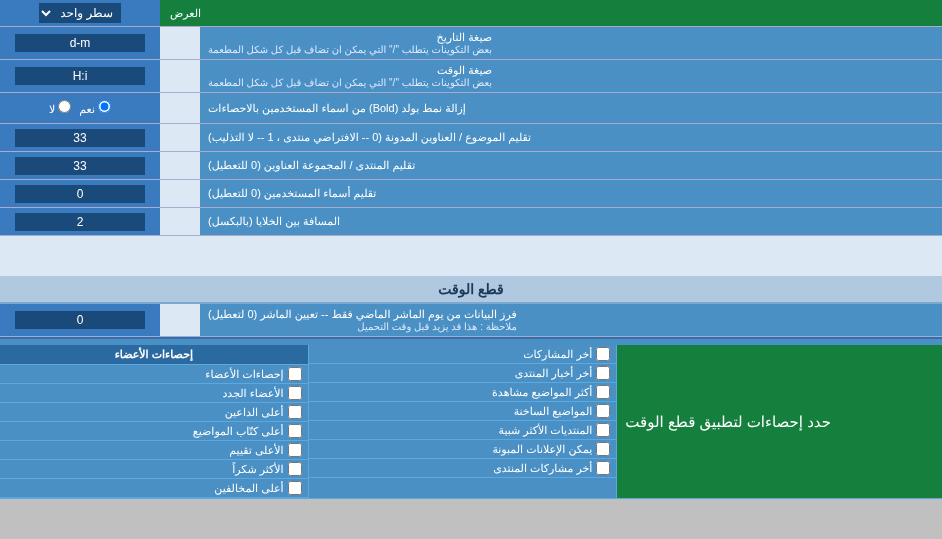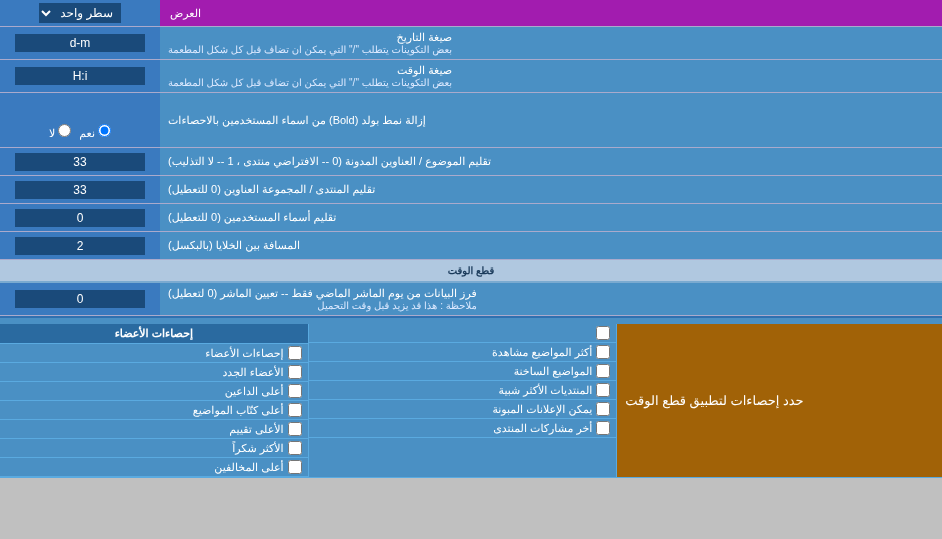--- a/index.html
+++ b/index.html
@@ -22,20 +22,21 @@
     .row-label {
       background: #4a90c4;
       color: #fff;
       padding: 4px 8px;
       display: flex;
       align-items: center;
       justify-content: flex-end;
       text-align: right;
       font-size: 11px;
       flex: 1;
+      margin-left: 40px;
     }
     .row-label small {
       font-size: 10px;
       color: #dce9ff;
       display: block;
     }
     .row-input {
       background: #3a7abf;
       color: #fff;
       display: flex;
@@ -51,54 +52,54 @@
       color: #fff;
       text-align: center;
       width: 130px;
       padding: 2px 4px;
       font-size: 12px;
     }
     .section-header {
       background: #b0c8e0;
       color: #1a3a5a;
       font-weight: bold;
-      font-size: 10px;
+      font-size: 14px;
       padding: 5px 10px;
       text-align: center;
       border-bottom: 2px solid #7aaad0;
+      margin-top: 40px;
     }
     .radio-row {
       display: flex;
       align-items: center;
       justify-content: flex-end;
       gap: 8px;
       padding: 4px 8px;
       background: #3a7abf;
     }
     .radio-row label {
       color: #fff;
       font-size: 11px;
-      margin-top: 24px;
     }
     .stats-section {
       background: #4a90c4;
       border-top: 2px solid #3070b0;
       padding: 6px 0 0 0;
     }
     .stats-header-row {
       display: flex;
       border-bottom: 1px solid #5aaae0;
       min-height: 26px;
     }
     .stats-label-col {
       flex: 1;
-      background: #a16207;
+      background: #15803d;
       color: #fff;
       padding: 4px 8px;
-      font-size: 13px;
+      font-size: 15px;
       display: flex;
       align-items: center;
       justify-content: flex-end;
     }
     .stats-cols {
       display: flex;
       flex: 2;
     }
     .stats-col {
       flex: 1;
@@ -134,21 +135,21 @@
       flex: 1;
       text-align: right;
     }
     .top-row {
       display: flex;
       align-items: stretch;
       border-bottom: 1px solid #aac;
       min-height: 26px;
     }
     .top-label {
-      background: #a21caf;
+      background: #15803d;
       color: #fff;
       padding: 4px 10px;
       flex: 1;
       text-align: right;
       font-size: 11px;
       display: flex;
       align-items: center;
       justify-content: flex-end;
     }
     .top-select-area {
@@ -262,20 +263,25 @@
   </div>
 
   <div class="stats-section">
     <div class="stats-header-row">
       <div class="stats-label-col">حدد إحصاءات لتطبيق قطع الوقت</div>
       <div class="stats-cols">
         <div class="stats-col">
 
           <div class="stats-item">
             <input type="checkbox" style="">
+            <label>أخر المشاركات</label>
+          </div>
+          <div class="stats-item">
+            <input type="checkbox" style="">
+            <label>أخر أخبار المنتدى</label>
           </div>
           <div class="stats-item">
             <input type="checkbox" style="">
             <label>أكثر المواضيع مشاهدة</label>
           </div>
           <div class="stats-item">
             <input type="checkbox" style="">
             <label>المواضيع الساخنة</label>
           </div>
           <div class="stats-item">

